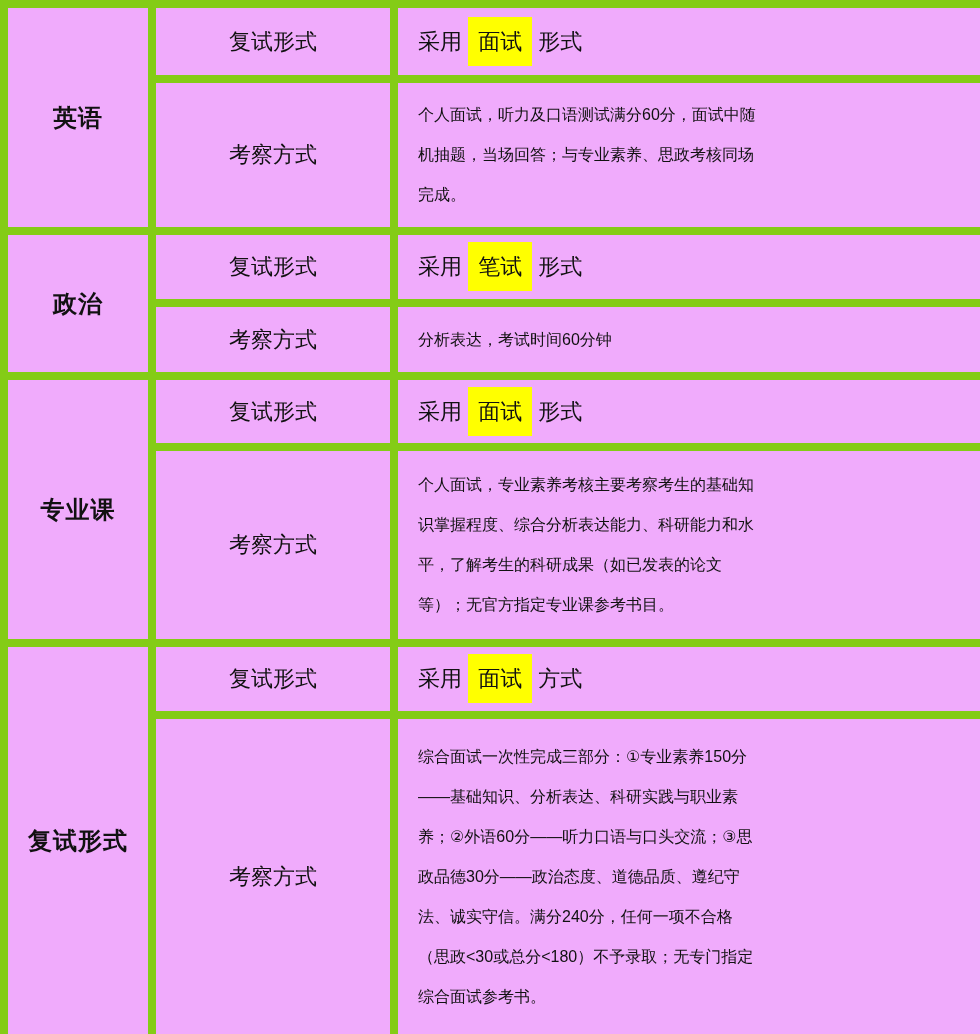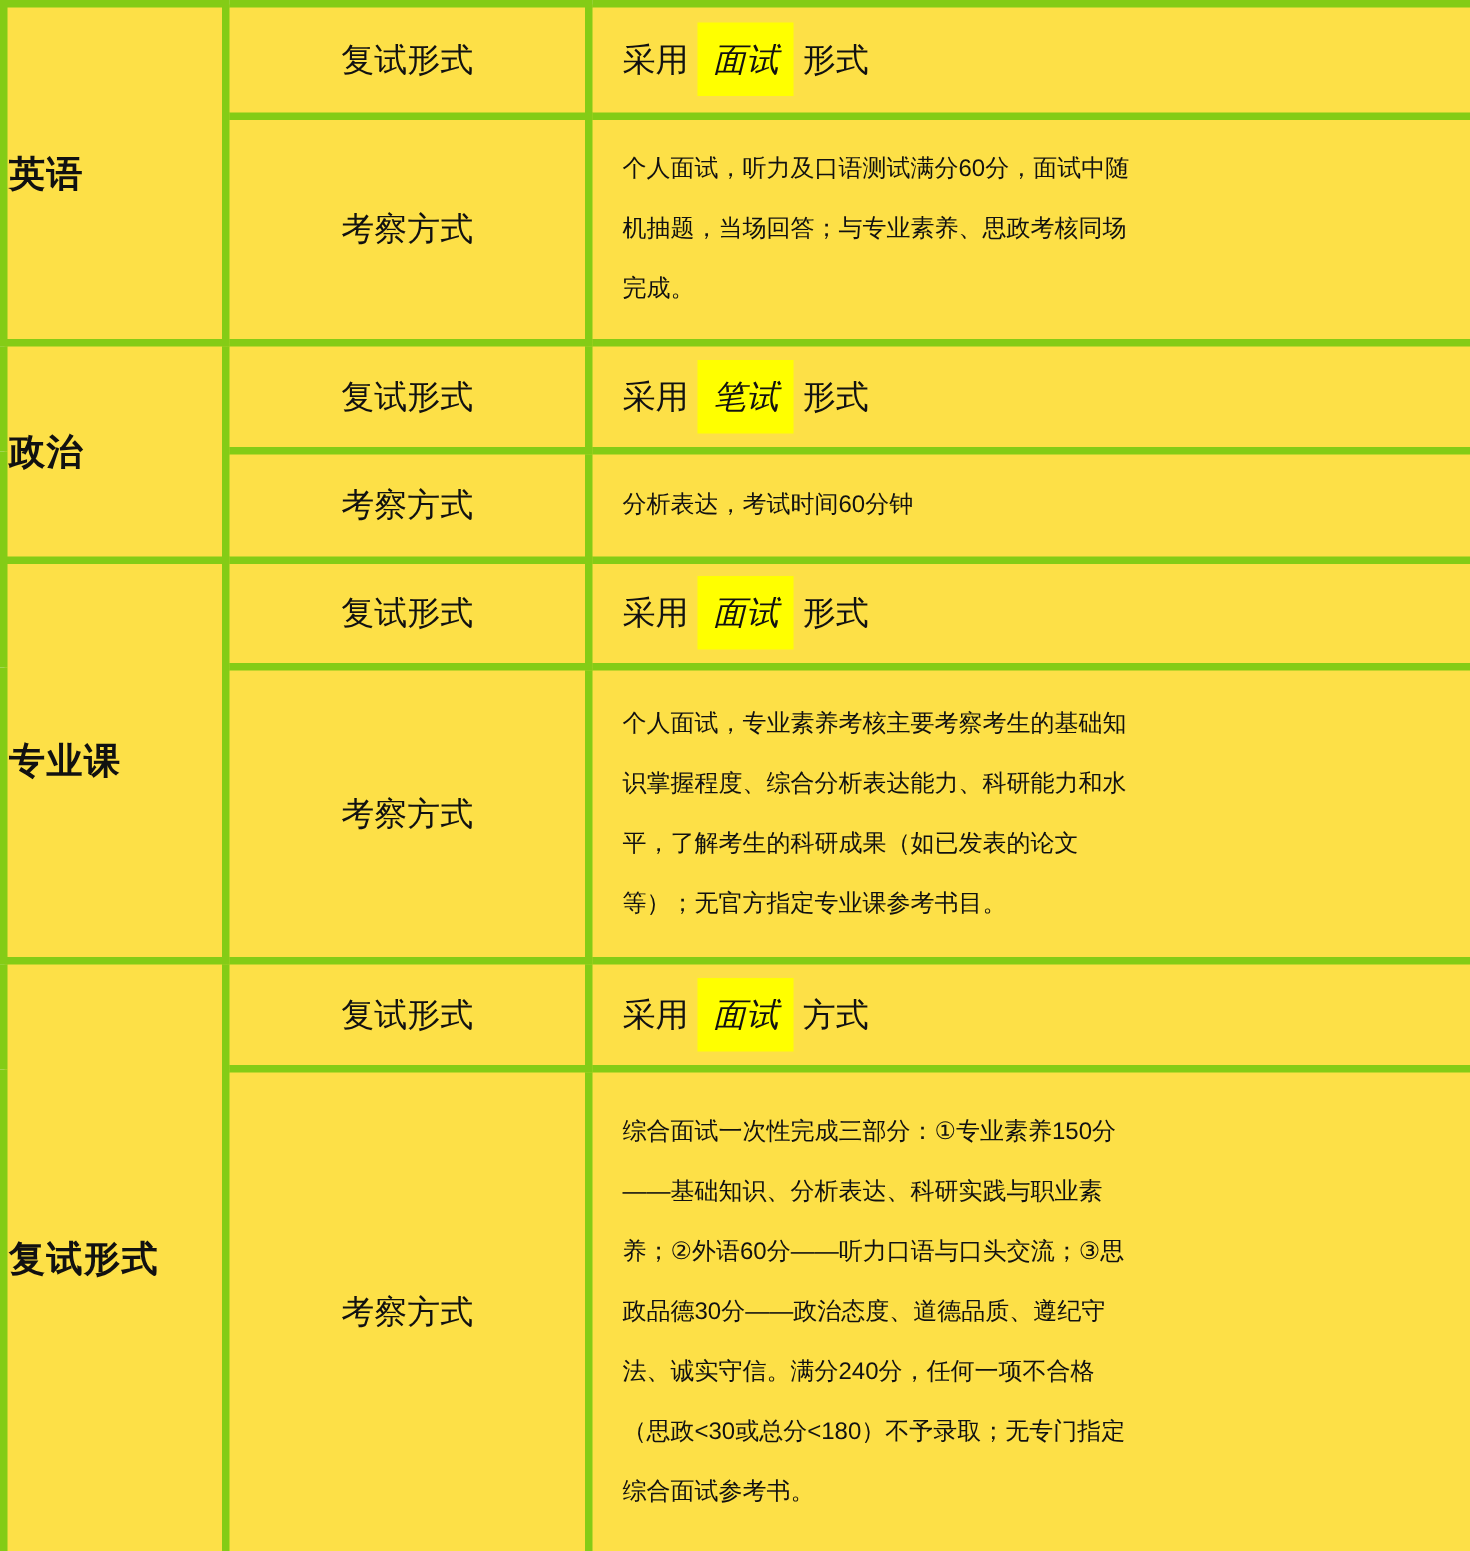--- a/index.html
+++ b/index.html
@@ -15,25 +15,26 @@
     font-family: "Liberation Sans", "DejaVu Sans", sans-serif;
     color: #111111;
   }
   table.retest {
     width: 980px;
     height: 1034px;
     border-collapse: collapse;
     table-layout: fixed;
   }
   table.retest td {
-    border: 5px solid #84cc16;
+    border: 8px solid #84cc16;
     box-sizing: border-box;
-    background: #fde047;
+    background: #f0abfc;
   }
   td.subject-cell {
+    text-align: center;
     vertical-align: middle;
     font-weight: bold;
     font-size: 24px;
     letter-spacing: 1px;
   }
   td.label-cell {
     text-align: center;
     vertical-align: middle;
     font-size: 22px;
   }
@@ -48,21 +49,20 @@
     text-align: left;
     vertical-align: middle;
     font-size: 16px;
     padding: 12px 14px 12px 20px;
     line-height: 40px;
     white-space: pre-line;
   }
   .hl {
     background: #ffff00;
     padding: 12px 10px;
-    font-style: italic;
   }
 </style>
 </head>
 <body>
 
 <div class="page">
   <table class="retest">
     <colgroup>
       <col style="width:148px">
       <col style="width:242px">

